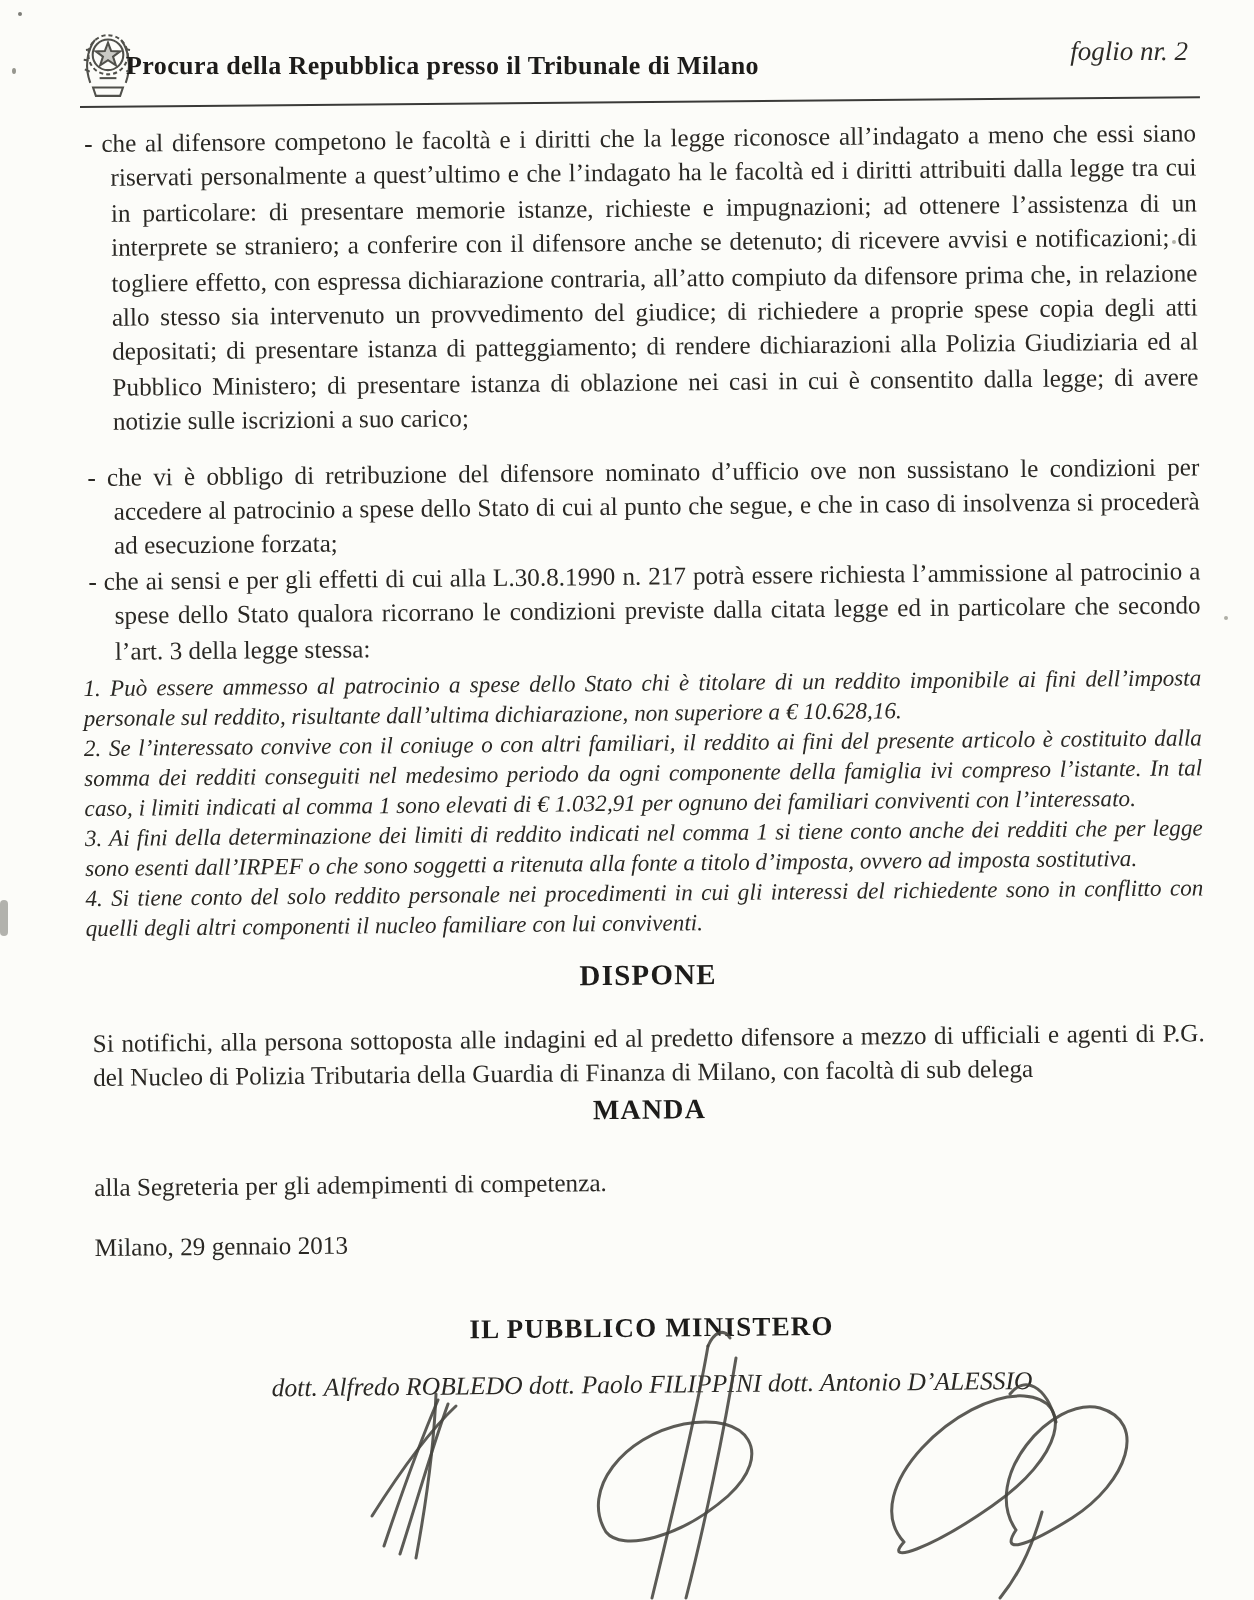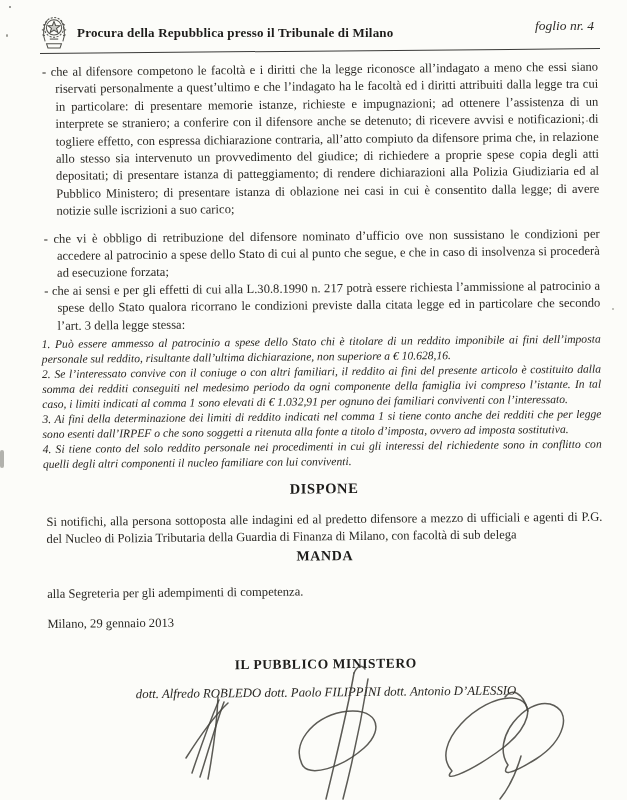--- a/index.html
+++ b/index.html
@@ -5,21 +5,21 @@
   html,body{margin:0;padding:0;background:#e9e9e6;}
   .page{
     position:relative;width:627px;height:800px;margin:0 auto;
     background:#fcfcf9;overflow:hidden;
     font-family:"Liberation Serif","DejaVu Serif",serif;
     color:#2a2824;
   }
   
   .emblem{position:absolute;left:40px;top:13px;width:28px;height:40px;}
   .office-title{
-    position:absolute;left:77px;top:25px;font-size:13px;font-weight:bold;
+    position:absolute;left:63px;top:25px;font-size:13px;font-weight:bold;
     letter-spacing:.2px;color:#1d1c1a;white-space:nowrap;
   }
   .folio{
     position:absolute;right:33px;top:18px;font-size:13.5px;font-style:italic;color:#2e2c28;
   }
   .header-rule{
     position:absolute;left:40px;top:53px;width:560px;border-top:1.7px solid #3a3a38;
     transform:rotate(-0.5deg);transform-origin:left center;
   }
   
@@ -65,21 +65,21 @@
       <path d="M15 8.5 L16.7 13 L21.5 13.2 L17.7 16 L19.2 20.6 L15 17.9 L10.8 20.6 L12.3 16 L8.5 13.2 L13.3 13 Z" fill="#6a6a64" fill-opacity="0.35"></path>
       <path d="M5.5 30 C2.5 22 3.5 13 8 7"></path>
       <path d="M24.5 30 C27.5 22 26.5 13 22 7"></path>
       <path d="M5.2 24 l-2.6 -1.2 M4.6 18 l-2.6 -.4 M5.6 12 l-2.4 .4"></path>
       <path d="M24.8 24 l2.6 -1.2 M25.4 18 l2.6 -.4 M24.4 12 l2.4 .4"></path>
       <path d="M7 32.5 L23 32.5 L21.5 37 L8.5 37 Z"></path>
       <path d="M10.5 27.5 L19.5 27.5"></path>
     </g>
   </svg>
   <div class="office-title">Procura della Repubblica presso il Tribunale di Milano</div>
-  <div class="folio">foglio nr. 4</div>
+  <div class="folio">foglio nr. 2</div>
   <div class="header-rule"></div>
 
   <div class="content">
     <p class="hang gap-after">- che al difensore competono le facoltà e i diritti che la legge riconosce all’indagato a meno che essi siano riservati personalmente a quest’ultimo e che l’indagato ha le facoltà ed i diritti attribuiti dalla legge tra cui in particolare: di presentare memorie istanze, richieste e impugnazioni; ad ottenere l’assistenza di un interprete se straniero; a conferire con il difensore anche se detenuto; di ricevere avvisi e notificazioni; di togliere effetto, con espressa dichiarazione contraria, all’atto compiuto da difensore prima che, in relazione allo stesso sia intervenuto un provvedimento del giudice; di richiedere a proprie spese copia degli atti depositati; di presentare istanza di patteggiamento; di rendere dichiarazioni alla Polizia Giudiziaria ed al Pubblico Ministero; di presentare istanza di oblazione nei casi in cui è consentito dalla legge; di avere notizie sulle iscrizioni a suo carico;</p>
     <p class="hang">- che vi è obbligo di retribuzione del difensore nominato d’ufficio ove non sussistano le condizioni per accedere al patrocinio a spese dello Stato di cui al punto che segue, e che in caso di insolvenza si procederà ad esecuzione forzata;</p>
     <p class="hang">- che ai sensi e per gli effetti di cui alla L.30.8.1990 n. 217 potrà essere richiesta l’ammissione al patrocinio a spese dello Stato qualora ricorrano le condizioni previste dalla citata legge ed in particolare che secondo l’art. 3 della legge stessa:</p>
 
     <div class="law-block">
       <p>1. Può essere ammesso al patrocinio a spese dello Stato chi è titolare di un reddito imponibile ai fini dell’imposta personale sul reddito, risultante dall’ultima dichiarazione, non superiore a € 10.628,16.</p>
       <p>2. Se l’interessato convive con il coniuge o con altri familiari, il reddito ai fini del presente articolo è costituito dalla somma dei redditi conseguiti nel medesimo periodo da ogni componente della famiglia ivi compreso l’istante. In tal caso, i limiti indicati al comma 1 sono elevati di € 1.032,91 per ognuno dei familiari conviventi con l’interessato.</p>

